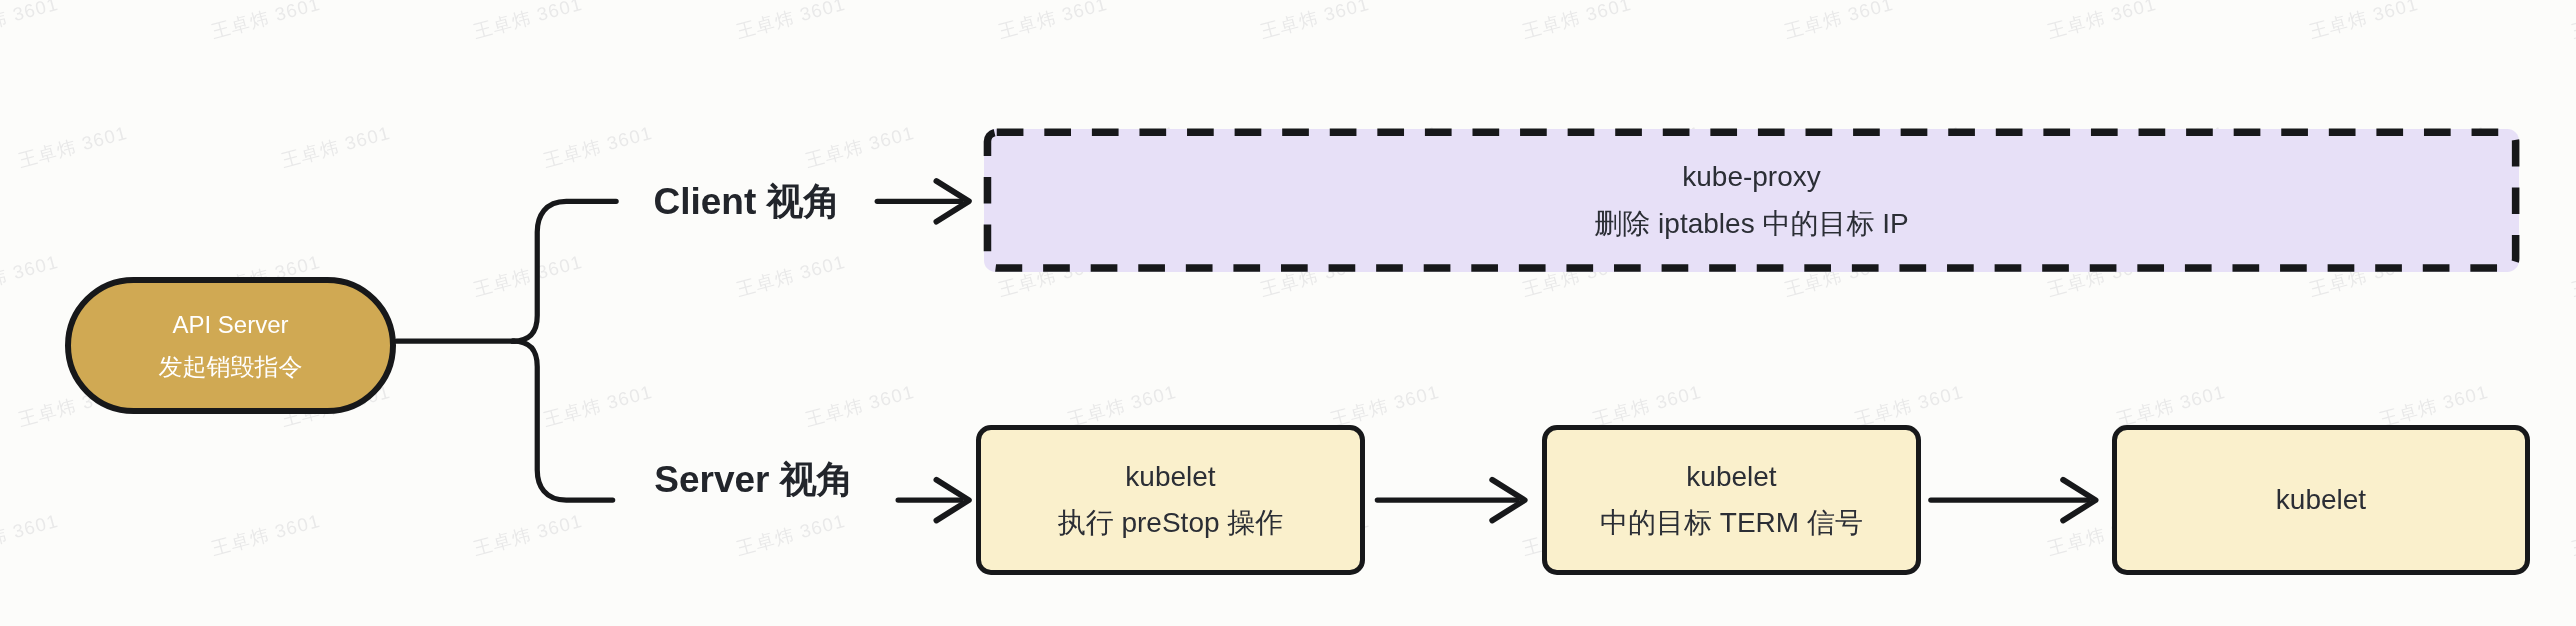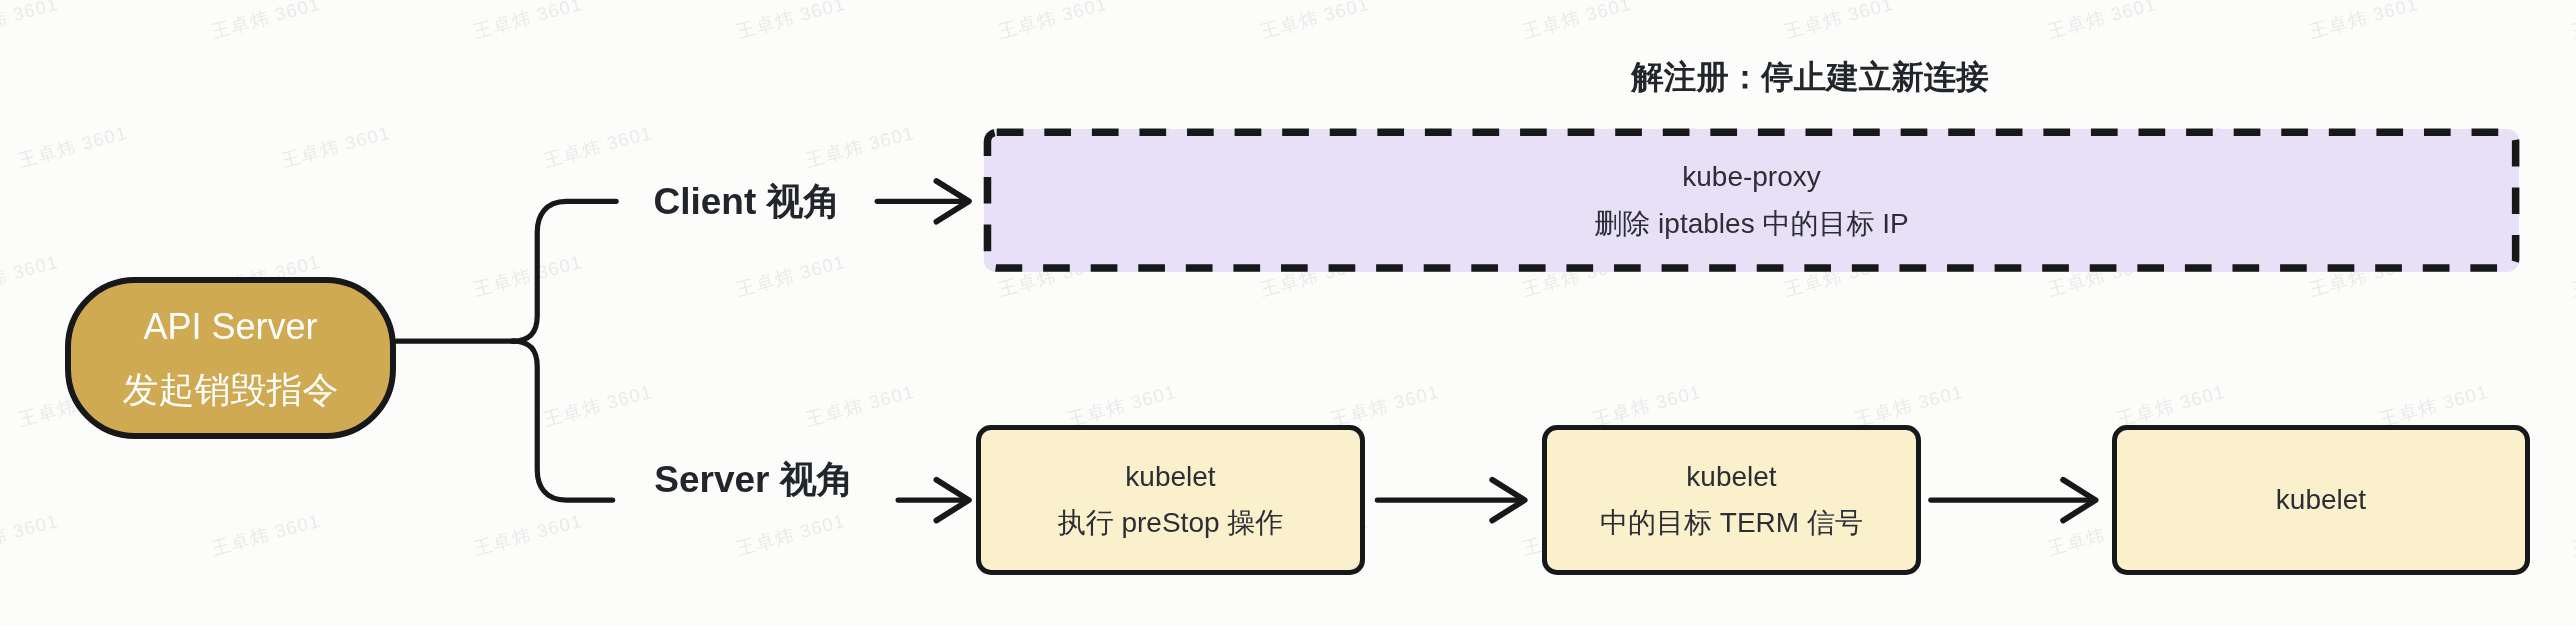--- a/index.html
+++ b/index.html
@@ -40,26 +40,26 @@
   .wire{stroke-width:9px;}
   .arrow-head{stroke-width:10px;}
   .dashed-border{stroke-width:13px;stroke-linecap:butt;}
   
   .node{
     position:absolute;z-index:1;
     display:flex;flex-direction:column;align-items:center;justify-content:center;
     text-align:left;
   }
   .root-node{
-    left:65px;top:277px;width:331px;height:162px;
+    left:65px;top:277px;width:331px;height:137px;
     background:var(--root-fill);
     border:6.4px solid var(--line);
     border-radius:70px;
     color:var(--root-text);
-    font-size:36px;line-height:1.75;
+    font-size:24px;line-height:1.75;
   }
   .client-node{
     left:984px;top:129px;width:1535px;height:143px;
     background:var(--client-fill);
     border-radius:11.6px;
     color:var(--node-text);
     font-size:28px;line-height:1.65;
   }
   .step-node{
     top:425px;height:150px;
@@ -175,21 +175,20 @@
   </svg>
 
   <div class="node root-node">
     <span class="node-line">API Server</span>
     <span class="node-line">发起销毁指令</span>
   </div>
 
   <div class="branch-label client-label">Client 视角</div>
   <div class="branch-label server-label">Server 视角</div>
 
-  <div class="annotation">解注册：停止建立新连接</div>
 
   <div class="node client-node">
     <span class="node-line">kube-proxy</span>
     <span class="node-line">删除 iptables 中的目标 IP</span>
   </div>
 
   <div class="node step-node step-1">
     <span class="node-line">kubelet</span>
     <span class="node-line">执行 preStop 操作</span>
   </div>

